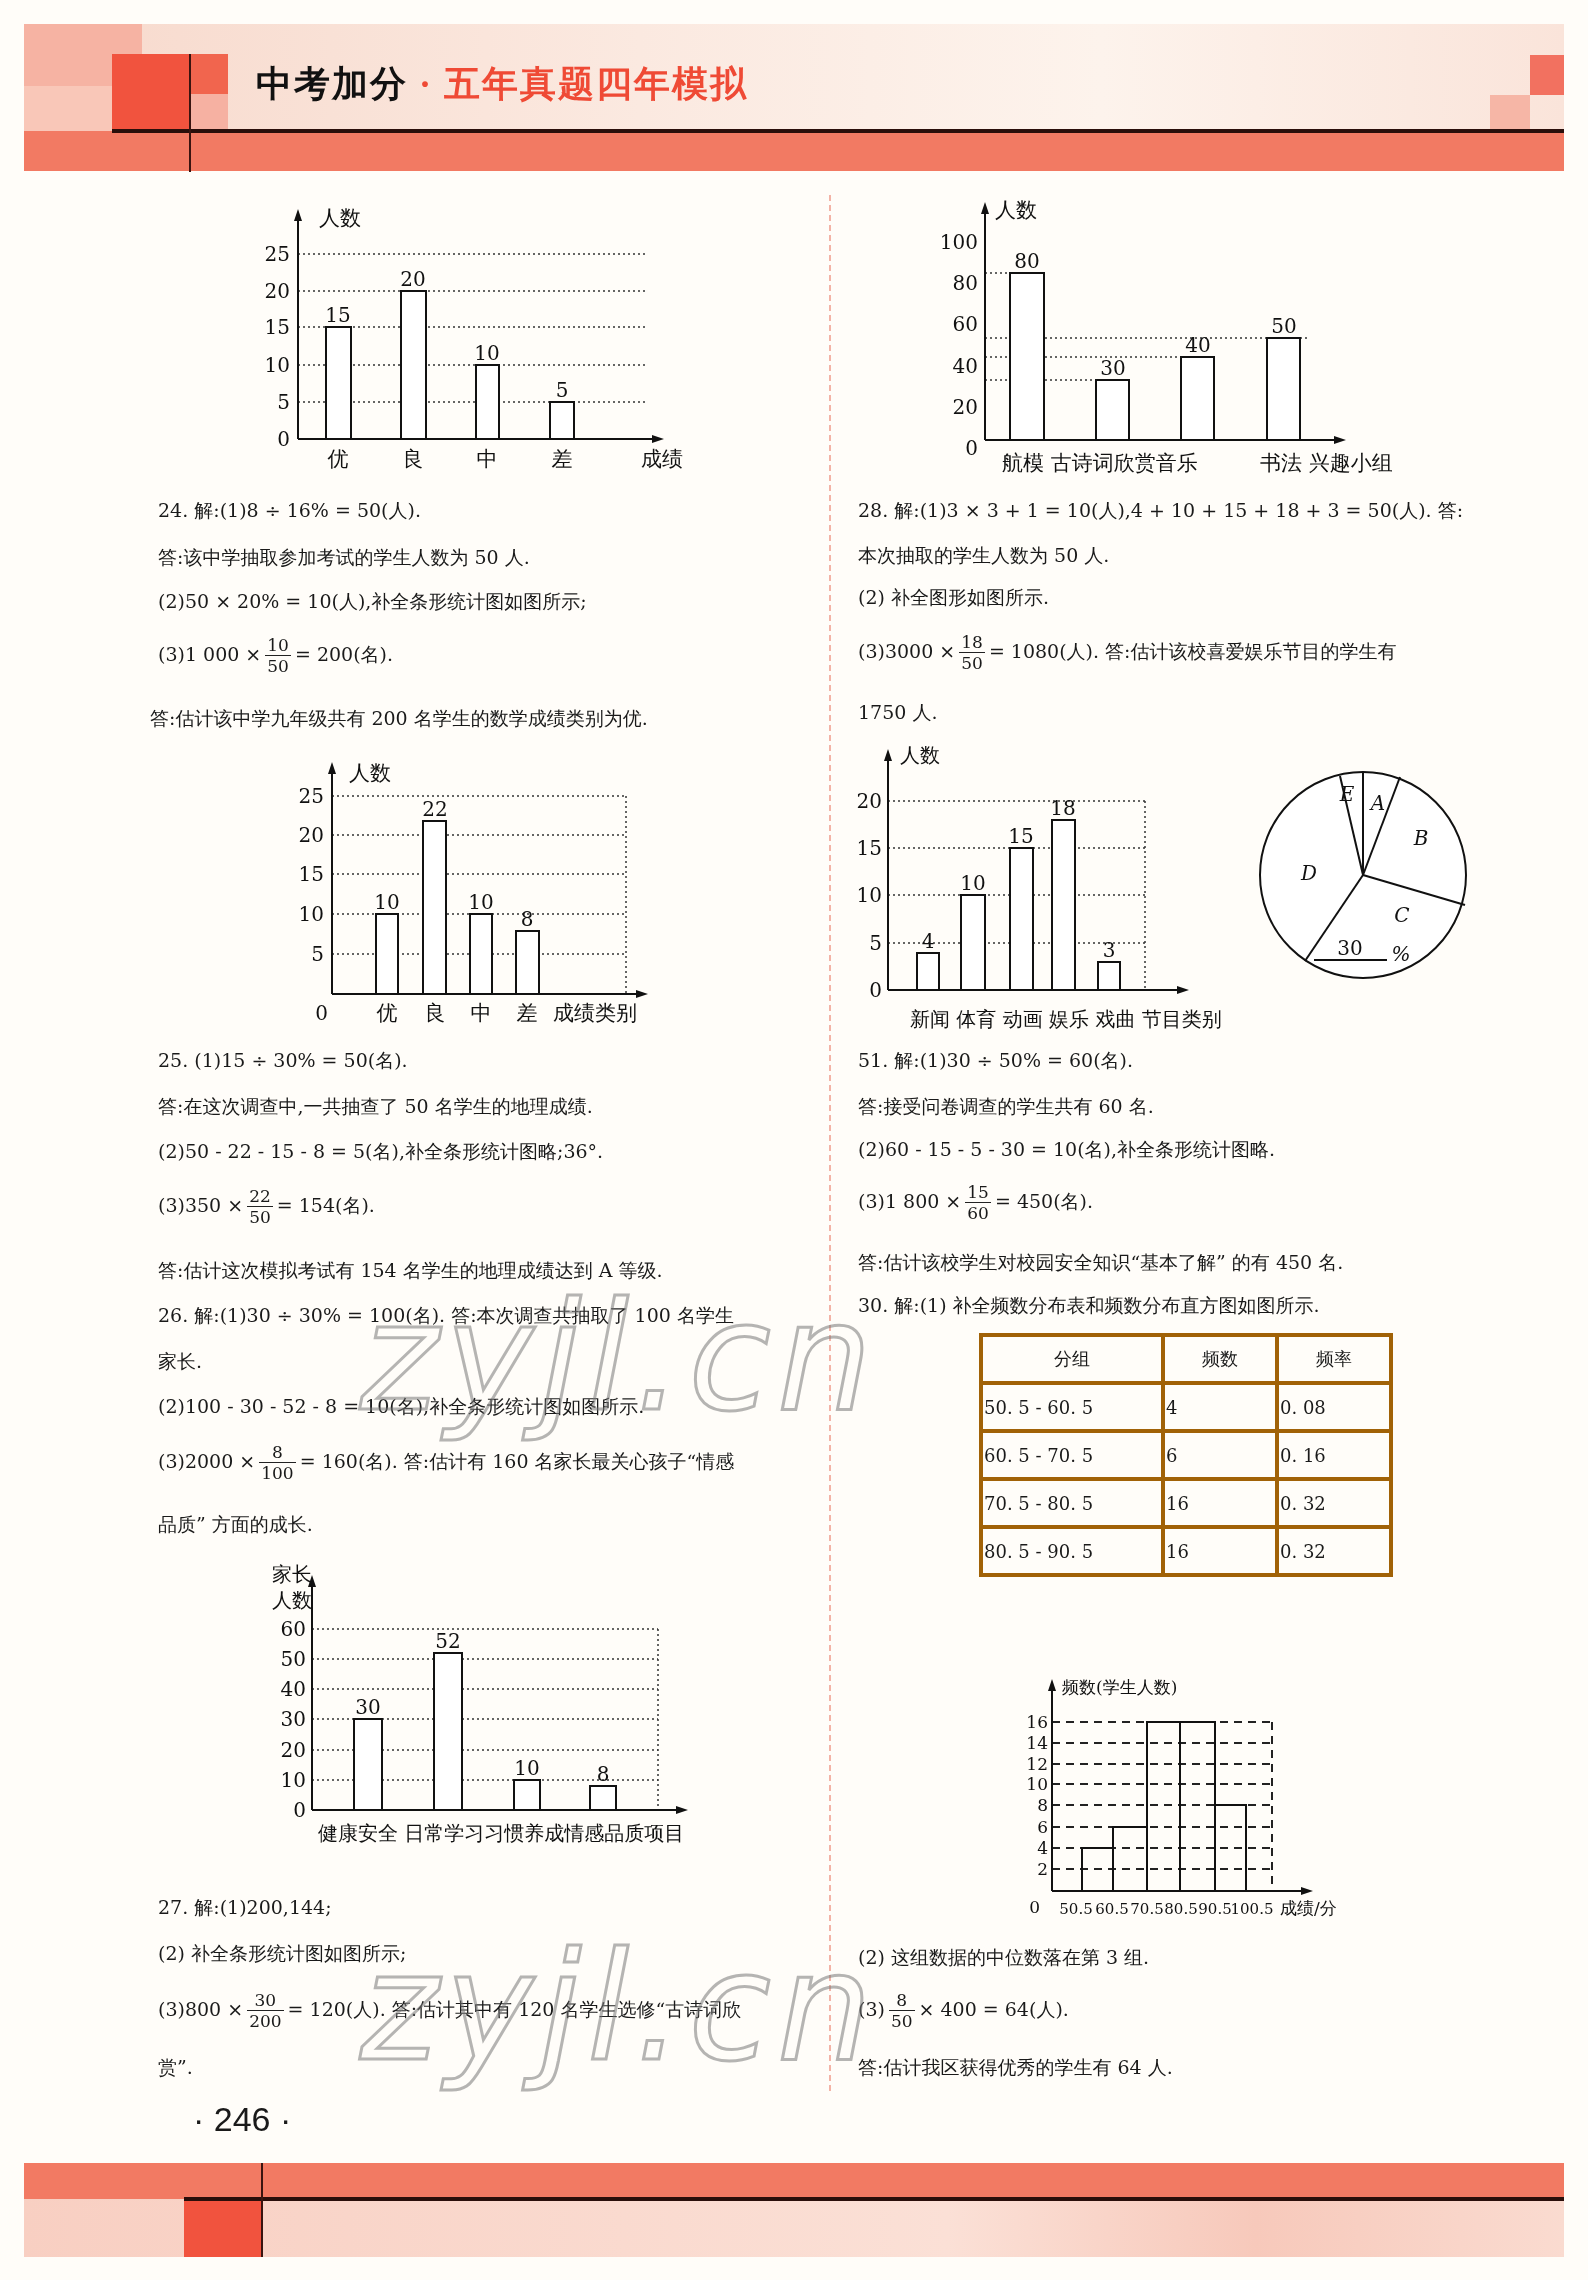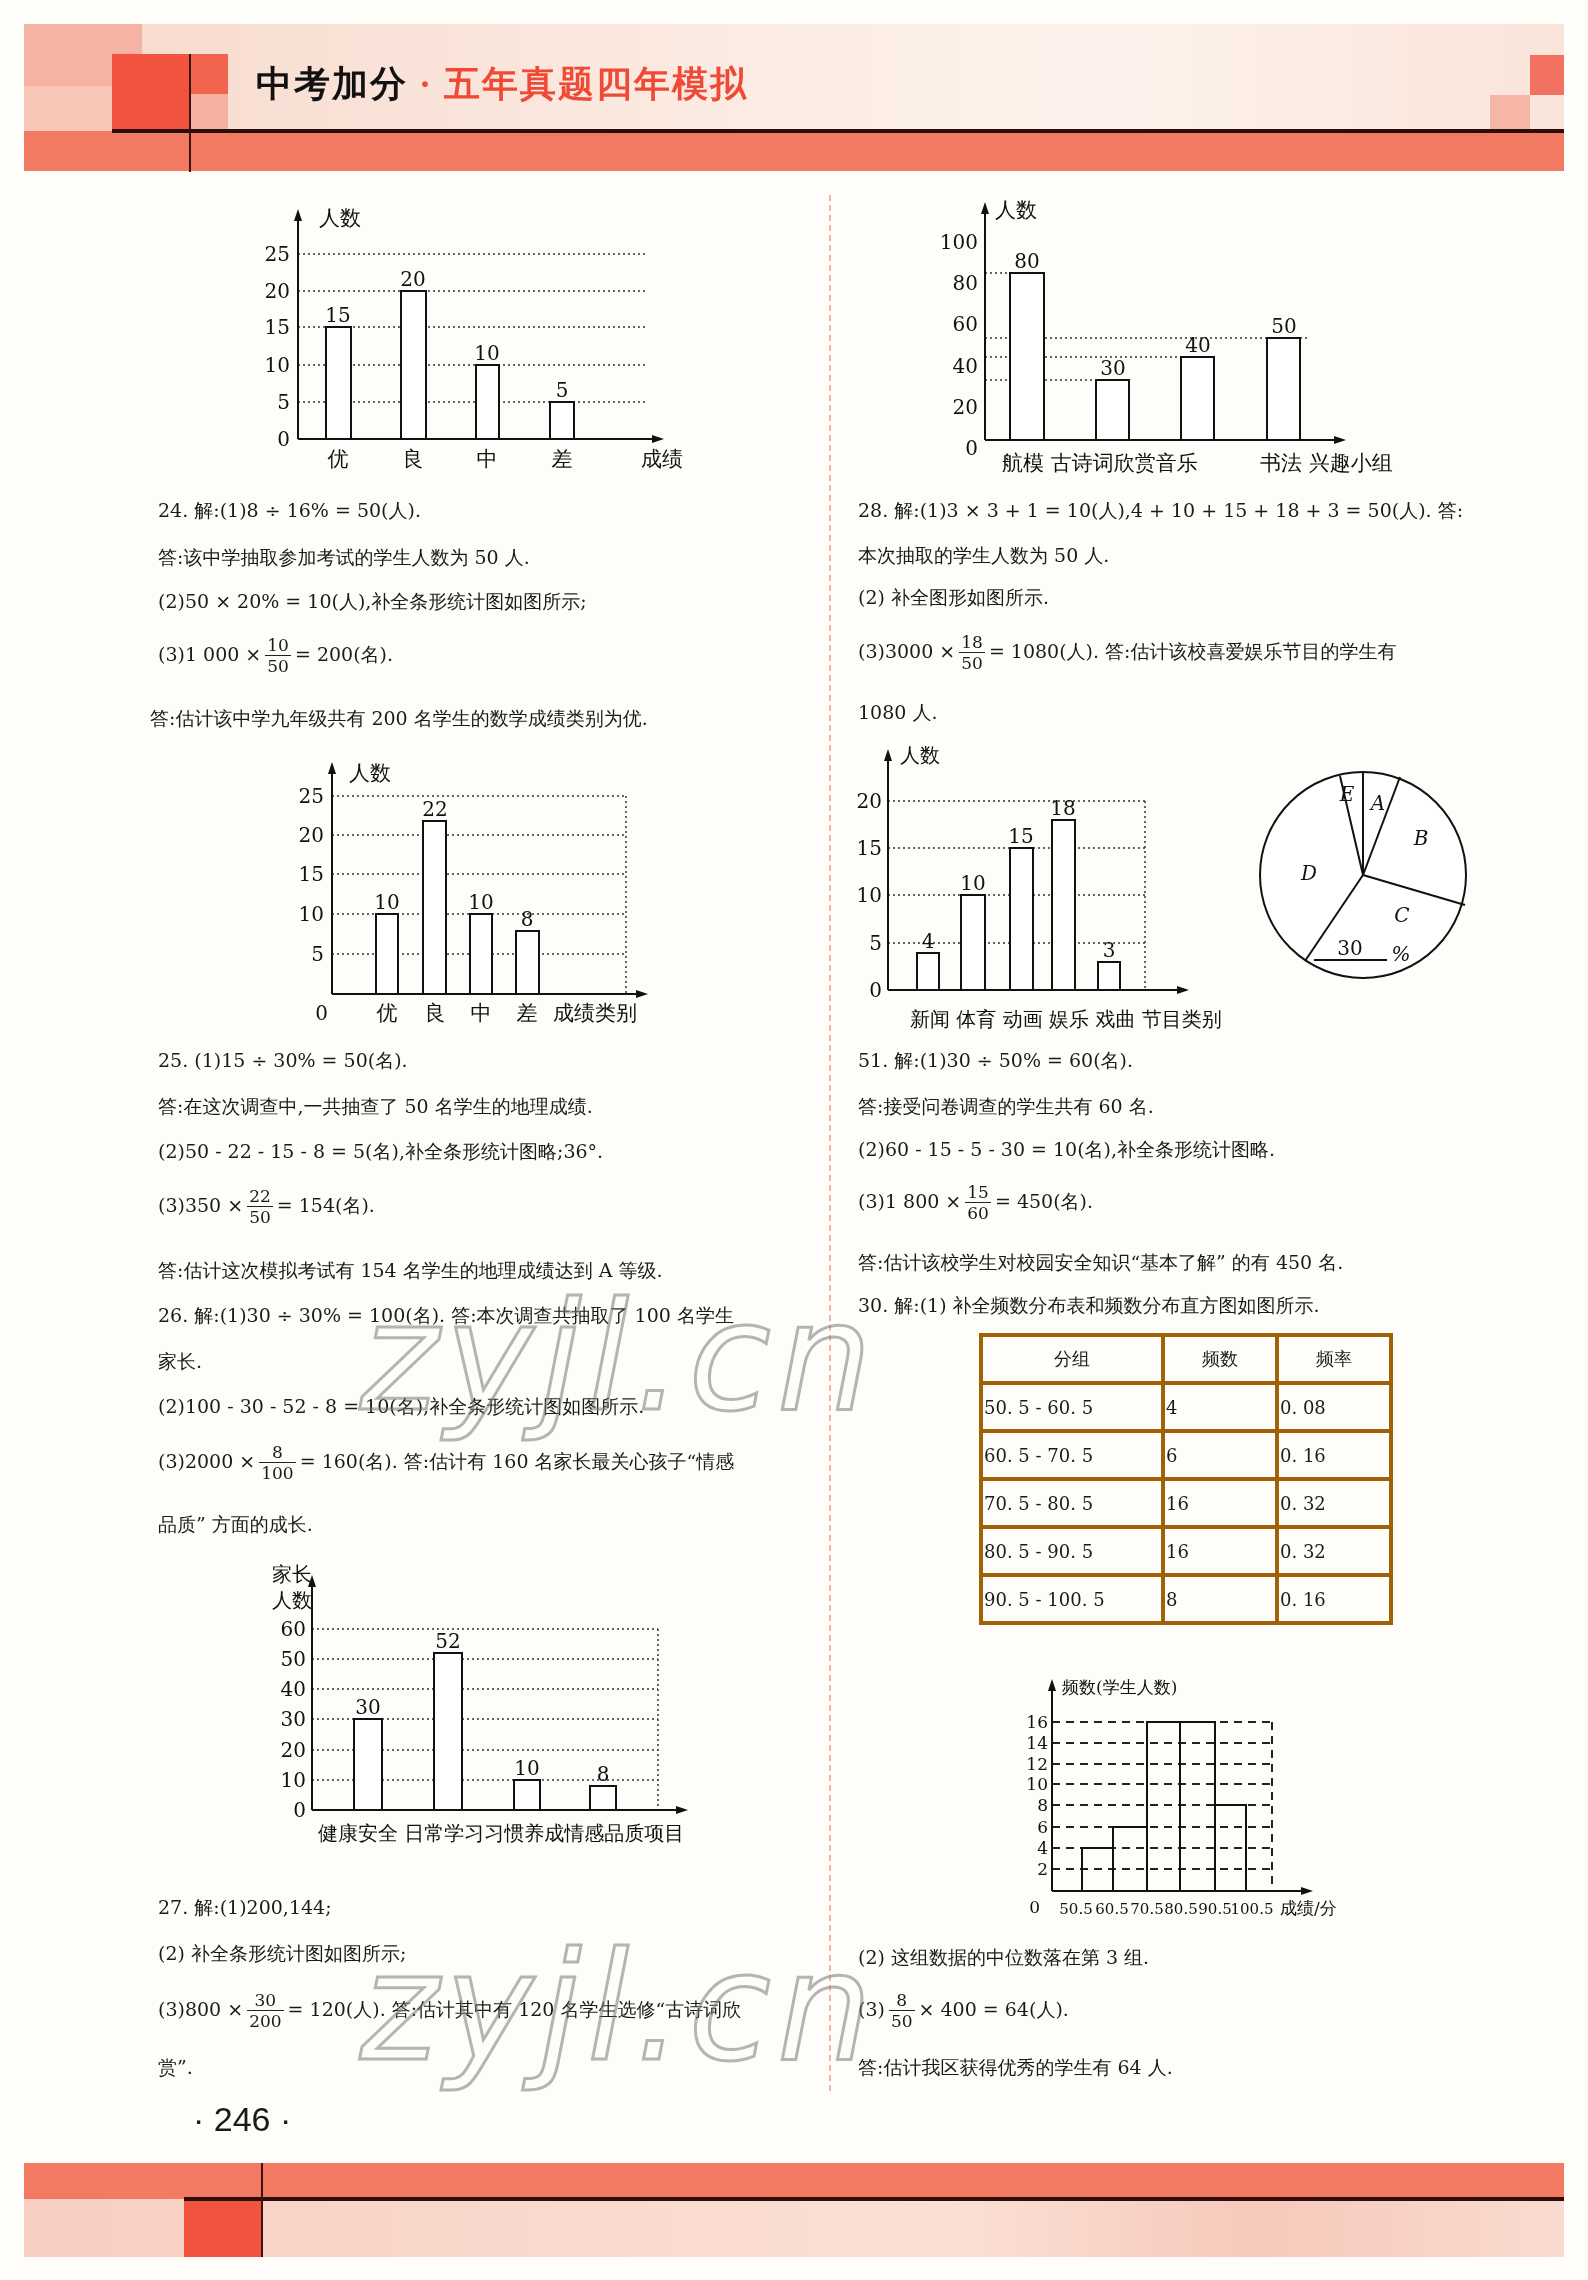--- a/index.html
+++ b/index.html
@@ -264,21 +264,21 @@
     <text x="65" y="27">人数</text>
   </g>
 </svg>
 
 <div class="txt" style="left:858px;top:498px">28. 解:(1)3 × 3 + 1  = 10(人),4 + 10 + 15 + 18 + 3  = 50(人). 答:</div>
 <div class="txt" style="left:858px;top:543px">本次抽取的学生人数为 50 人.</div>
 <div class="txt" style="left:858px;top:585px">(2) 补全图形如图所示.</div>
 <div class="txt" style="left:858px;top:632px">
   <span>(3)3000 ×</span><span class="frac"><span class="num">18</span><span class="den">50</span></span><span>= 1080(人). 答:估计该校喜爱娱乐节目的学生有</span>
 </div>
-<div class="txt" style="left:858px;top:700px">1080 人.</div>
+<div class="txt" style="left:858px;top:700px">1750 人.</div>
 
 <svg class="abs" style="left:855px;top:735px" width="370" height="300">
   <g stroke="#333" stroke-width="1.5" stroke-dasharray="2,3">
     <line x1="33" y1="66" x2="290" y2="66"></line>
       <line x1="33" y1="113" x2="290" y2="113"></line>
     <line x1="33" y1="160" x2="290" y2="160"></line>
       <line x1="33" y1="208" x2="290" y2="208"></line>
     <line x1="290" y1="66" x2="290" y2="255"></line>
   </g>
   <line x1="33" y1="255" x2="326" y2="255" stroke="#111" stroke-width="2"></line>
@@ -365,25 +365,20 @@
     <tr>
         <td>70. 5 - 80. 5</td>
         <td>16</td>
         <td>0. 32</td>
       </tr>
     <tr>
         <td>80. 5 - 90. 5</td>
         <td>16</td>
         <td>0. 32</td>
       </tr>
-    <tr>
-        <td>90. 5 - 100. 5</td>
-        <td>8</td>
-        <td>0. 16</td>
-      </tr>
   </tbody>
 </table>
 
 <svg class="abs" style="left:1020px;top:1665px" width="340" height="260">
   <g stroke="#222" stroke-width="2" stroke-dasharray="8,6">
     <line x1="32" y1="57" x2="252" y2="57"></line>
       <line x1="32" y1="78" x2="252" y2="78"></line>
     <line x1="32" y1="99" x2="252" y2="99"></line>
       <line x1="32" y1="119" x2="252" y2="119"></line>
     <line x1="32" y1="140" x2="252" y2="140"></line>

